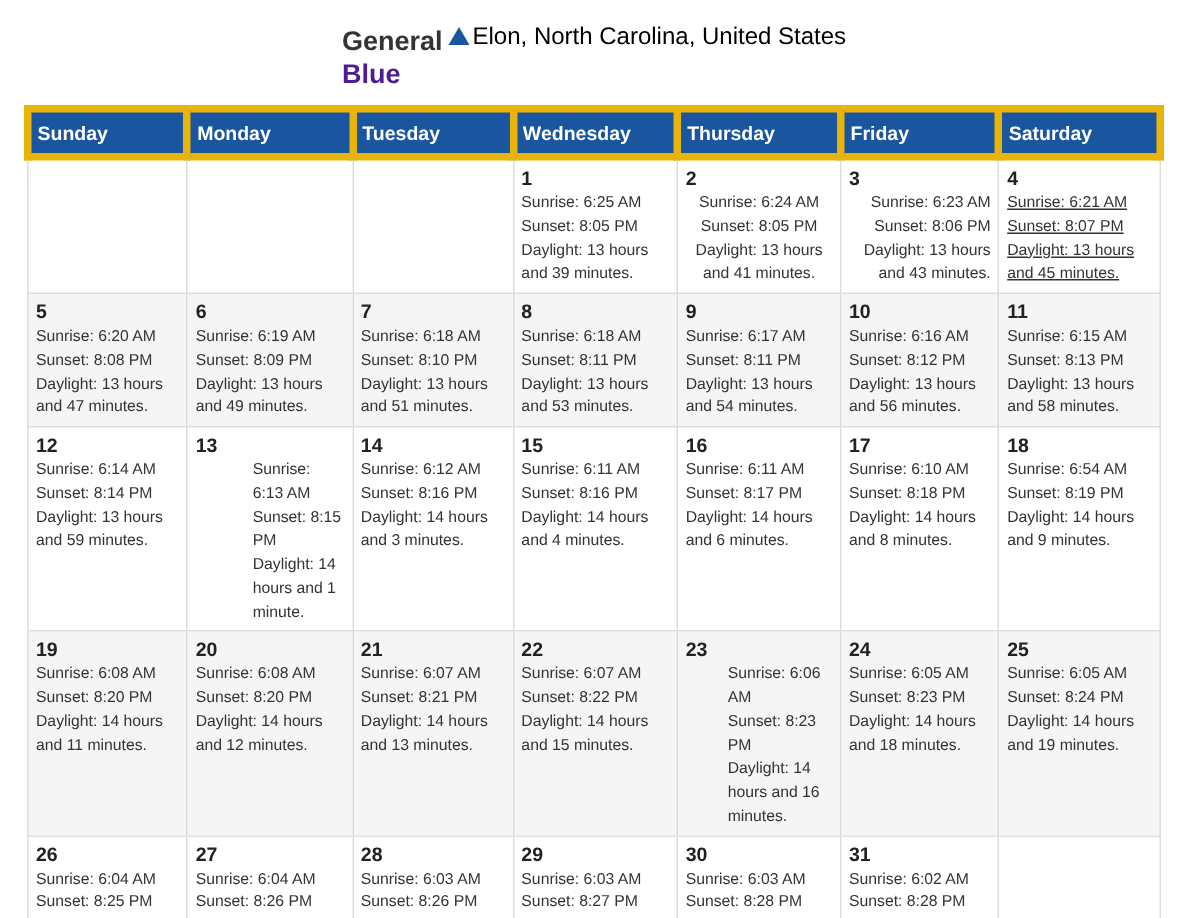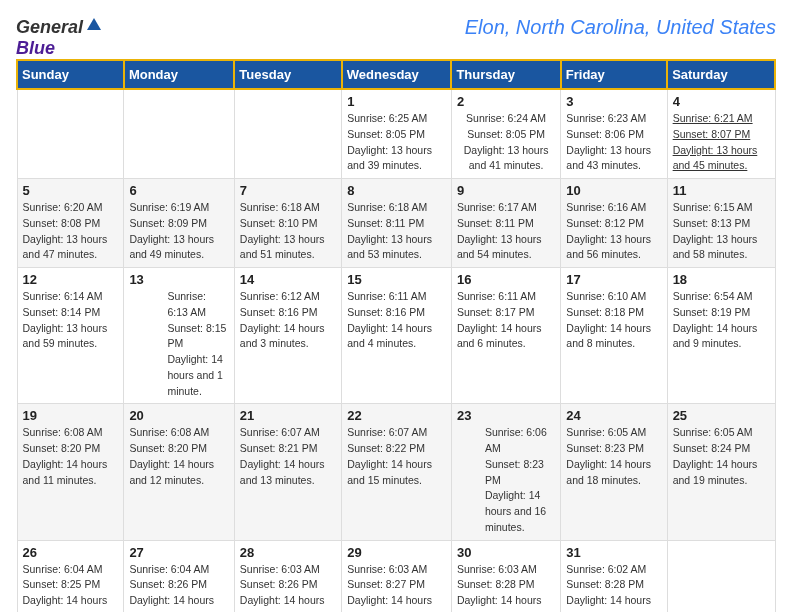--- a/index.html
+++ b/index.html
@@ -5,58 +5,58 @@
     * { box-sizing: border-box; margin: 0; padding: 0; }
     body {
       font-family: Arial, sans-serif;
       background: #fff;
       width: 792px;
       min-height: 612px;
       padding: 16px;
     }
     .header-area {
       display: flex;
-      justify-content: space-between;
+      justify-content: center;
       align-items: flex-start;
-      font-style: italic;
+      margin-bottom: 10px;
     }
     .logo {
       display: flex;
       flex-direction: column;
       align-items: flex-start;
     }
     .logo-line {
       display: flex;
       align-items: center;
     }
     .title-area {
       text-align: right;
     }
     .month-title {
       font-size: 36px;
       font-weight: bold;
       color: #222;
     }
     .location-title {
-      font-size: 20px;
-      color: #3b82f6;
+      font-size: 16px;
+      color: #000000;
     }
     .calendar-table {
       width: 100%;
       border-collapse: collapse;
       font-size: 11px;
     }
     .calendar-table thead tr th {
       background: #1a56a0;
       color: #fff;
       padding: 6px 4px;
       text-align: left;
       font-size: 13px;
       font-weight: bold;
-      border: 2px solid #eab308;
+      border: 5px solid #eab308;
     }
     .calendar-table tbody tr td {
       vertical-align: top;
       padding: 4px 5px;
       border: 1px solid #ddd;
       width: 113px;
       min-height: 80px;
       background: #fff;
     }
     .calendar-table tbody tr:nth-child(even) td {
@@ -123,21 +123,21 @@
 Daylight: 13 hours and 39 minutes.</div>
         </td>
         <td>
           <div class="day-number">2</div>
           <div class="day-info" style="white-space: pre-line; text-align: center;">Sunrise: 6:24 AM
 Sunset: 8:05 PM
 Daylight: 13 hours and 41 minutes.</div>
         </td>
         <td>
           <div class="day-number">3</div>
-          <div class="day-info" style="white-space: pre-line;">Sunrise: 6:23 AM
+          <div class="day-info" style="white-space: pre-line; text-align: right;">Sunrise: 6:23 AM
 Sunset: 8:06 PM
 Daylight: 13 hours and 43 minutes.</div>
         </td>
         <td>
           <div class="day-number">4</div>
           <div class="day-info" style="white-space: pre-line; text-decoration: underline;">Sunrise: 6:21 AM
 Sunset: 8:07 PM
 Daylight: 13 hours and 45 minutes.</div>
         </td>
       </tr>

